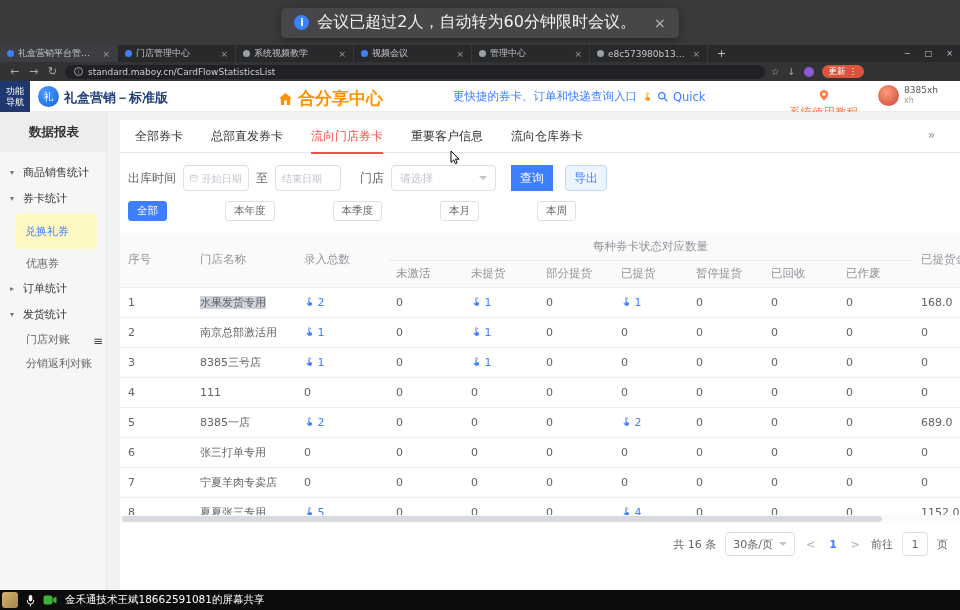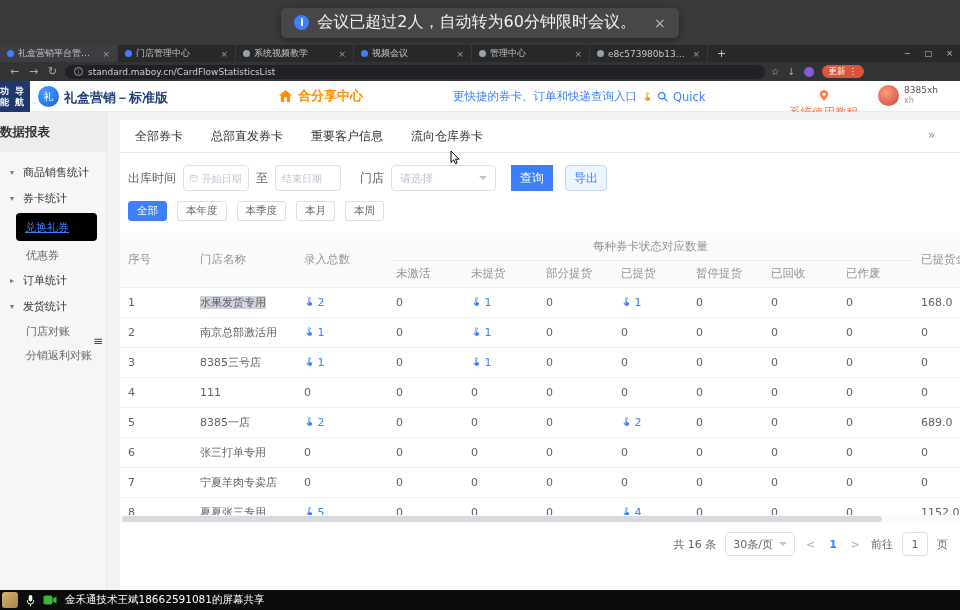--- a/index.html
+++ b/index.html
@@ -29,39 +29,39 @@
   .addrbar{position:absolute;left:0;top:62px;width:960px;height:19px;background:#323335;display:flex;align-items:center;gap:6px;padding:0 8px;}
   .navico{color:#a9abad;font-size:11px;width:13px;text-align:center;flex:0 0 auto;line-height:1;}
   .urlbox{flex:1;max-width:700px;height:14px;background:#202124;border-radius:7px;display:flex;align-items:center;gap:5px;padding:0 9px;color:#cfd1d3;font-size:9px;overflow:hidden;white-space:nowrap;}
   .site-info{width:9px;height:9px;border:1px solid #9a9c9e;border-radius:50%;color:#9a9c9e;font-size:6.5px;display:flex;align-items:center;justify-content:center;flex:0 0 auto;}
   .addricons{display:flex;align-items:center;gap:8px;color:#a9abad;font-size:9.5px;line-height:1;}
   .avatar-mini{width:10px;height:10px;border-radius:50%;background:#8a5bd0;}
   .updatepill{background:#d9553c;color:#fff;font-size:8.5px;height:13px;border-radius:7px;padding:0 7px;display:flex;align-items:center;gap:3px;white-space:nowrap;}
 
   
   .appheader{position:absolute;left:0;top:81px;width:960px;height:31px;background:#fff;border-bottom:1px solid #ececec;}
-  .navbox{position:absolute;left:0;top:0;width:30px;height:31px;background:#20386e;color:#fff;font-size:9px;line-height:11px;display:flex;align-items:center;justify-content:center;font-weight:bold;}
+  .navbox{position:absolute;left:0;top:0;width:30px;height:31px;background:#20386e;color:#fff;font-size:9px;line-height:11px;display:flex;flex-direction:column;align-items:center;justify-content:center;}
   .logo{position:absolute;left:38px;top:5px;width:21px;height:21px;border-radius:50%;background:radial-gradient(circle at 35% 30%,#4a9bff,#1565e0);color:#fff;font-size:10px;display:flex;align-items:center;justify-content:center;}
   .brand{position:absolute;left:64px;top:8px;font-size:13px;font-weight:bold;color:#24407c;white-space:nowrap;}
-  .sharecenter{position:absolute;left:278px;top:6px;display:flex;align-items:center;gap:5px;font-size:13px;font-weight:bold;color:#ff9000;white-space:nowrap;}
+  .sharecenter{position:absolute;left:278px;top:6px;display:flex;align-items:center;gap:5px;font-size:17px;font-weight:bold;color:#ff9000;white-space:nowrap;}
   .quickhint{position:absolute;left:453px;top:8px;font-size:11.5px;color:#3d7fff;display:flex;gap:5px;align-items:center;white-space:nowrap;}
   .tutorial{position:absolute;left:789px;top:8px;display:flex;gap:4px;align-items:center;font-size:11.5px;color:#ff7a45;white-space:nowrap;flex-direction:column;}
   .userblock{position:absolute;left:878px;top:4px;display:flex;gap:5px;align-items:flex-end;}
   .avatar{width:21px;height:21px;border-radius:50%;background:radial-gradient(circle at 40% 35%,#ff9d7a,#c6443c);}
   .uname{font-size:9px;color:#555;line-height:10px;}
   .uname .sub{font-size:8px;color:#999;}
 
   
   .sidebar{position:absolute;left:0;top:112px;width:107px;height:478px;background:#f6f6f7;border-right:1px solid #e8e8ea;}
-  .sb-title{height:40px;background:#ededef;display:flex;align-items:center;padding-left:0;font-size:12.5px;font-weight:bold;color:#333;}
+  .sb-title{height:40px;background:#ededef;display:flex;align-items:center;padding-left:29px;font-size:12.5px;font-weight:bold;color:#333;}
   .sb-items{padding-top:7px;}
   .sb-item{display:flex;align-items:center;gap:5px;padding-left:10px;height:26px;font-size:11px;color:#333;cursor:pointer;}
   .sb-item .tri{font-size:8px;color:#777;width:8px;}
   .sb-child{height:24px;padding-left:26px;font-size:11px;color:#666;display:flex;align-items:center;cursor:pointer;}
-  .sb-child.pill{margin:2px 9px 2px 16px;padding-left:9px;height:28px;background:#000000;border-radius:4px;color:#3d7fff;text-decoration:underline;}
+  .sb-child.pill{margin:2px 9px 2px 16px;padding-left:9px;height:36px;background:#fef9c3;border-radius:4px;color:#3d7fff;}
   .sb-collapse{position:absolute;right:3px;top:222px;font-size:12px;color:#44474d;}
 
   
   .main{position:absolute;left:107px;top:112px;width:853px;height:478px;background:#f1f2f4;}
   .card{position:absolute;left:13px;top:8px;width:840px;height:470px;background:#fff;overflow:hidden;}
   .ctabs{height:33px;border-bottom:1px solid #e6e6e6;display:flex;align-items:center;padding-left:15px;gap:28px;position:relative;}
   .ctab{font-size:12px;color:#303133;height:33px;display:flex;align-items:center;position:relative;cursor:pointer;white-space:nowrap;}
   .ctab.active{color:#f4524a;}
   .ctab.active::after{content:"";position:absolute;left:0;right:0;bottom:-1px;height:2px;background:#f4524a;}
   .ctabs-collapse{position:absolute;right:27px;top:8px;color:#909399;font-size:12px;letter-spacing:-2px;}
@@ -71,21 +71,21 @@
   .datebox{display:flex;align-items:center;gap:4px;width:66px;height:26px;border:1px solid #dcdfe6;border-radius:4px;background:#fff;padding:0 6px;}
   .datebox input{border:0;outline:0;width:100%;font-size:10px;color:#606266;background:transparent;}
   .datebox input::placeholder{color:#c0c4cc;}
   .rangesep{margin:0 7px;}
   .selectbox{display:flex;align-items:center;justify-content:space-between;width:105px;height:26px;border:1px solid #dcdfe6;border-radius:4px;background:#fff;padding:0 8px;margin-left:0;}
   .selectbox .ph{font-size:11px;color:#c0c4cc;}
   .chev{width:0;height:0;border-left:4px solid transparent;border-right:4px solid transparent;border-top:4px solid #c0c4cc;}
   .btn-primary{width:42px;height:26px;background:#3d7fff;color:#fff;border:0;border-radius:0;font-size:12px;margin-left:15px;cursor:pointer;}
   .btn-plain{width:42px;height:26px;background:#ecf4ff;color:#3d7fff;border:1px solid #bdd8ff;border-radius:4px;font-size:12px;margin-left:12px;cursor:pointer;}
 
-  .quickrow{display:flex;align-items:center;margin:10px 0 0 8px;}
+  .quickrow{display:flex;align-items:center;margin:10px 0 0 8px;gap:48px;}
   .qbtn{height:20px;padding:0 8px;font-size:10.5px;border-radius:3px;border:1px solid #dcdfe6;background:#fff;color:#606266;margin-right:10px;cursor:pointer;}
   .qbtn.active{background:#3d7fff;border-color:#3d7fff;color:#fff;}
 
   .tablewrap{height:282px;overflow:hidden;margin-top:12px;}
   .dtable{border-collapse:collapse;table-layout:fixed;width:913px;font-size:11px;color:#606266;}
   .dtable th{background:#fafafa;font-weight:normal;color:#909399;font-size:11.5px;border-bottom:1px solid #ebeef5;height:27px;text-align:left;padding-left:8px;white-space:nowrap;overflow:hidden;}
   .dtable th.center{text-align:center;padding-left:0;}
   .dtable td{border-bottom:1px solid #ebeef5;height:30px;padding-left:8px;white-space:nowrap;overflow:hidden;}
   .linkc{color:#3d7fff;cursor:pointer;}
   .hl{background:#cfd3da;}
@@ -244,20 +244,21 @@
         <div class="sb-child">分销返利对账</div>
       </div>
     <span class="sb-collapse">≡</span>
   </div>
 
   <div class="main">
     <div class="card">
       <div class="ctabs" id="content-tabs">
         <span class="ctab">全部券卡</span>
           <span class="ctab">总部直发券卡</span>
+          <span class="ctab active">流向门店券卡</span>
           <span class="ctab">重要客户信息</span>
           <span class="ctab">流向仓库券卡</span>
           <span class="ctabs-collapse">»</span>
       </div>
 
       <div class="filterrow">
         <span class="flabel">出库时间</span>
         <div class="datebox">
           <svg width="10" height="10" viewBox="0 0 14 14">
               <rect x="1" y="2.5" width="12" height="10.5" rx="1.5" fill="none" stroke="#c0c4cc" stroke-width="1.2"></rect>

